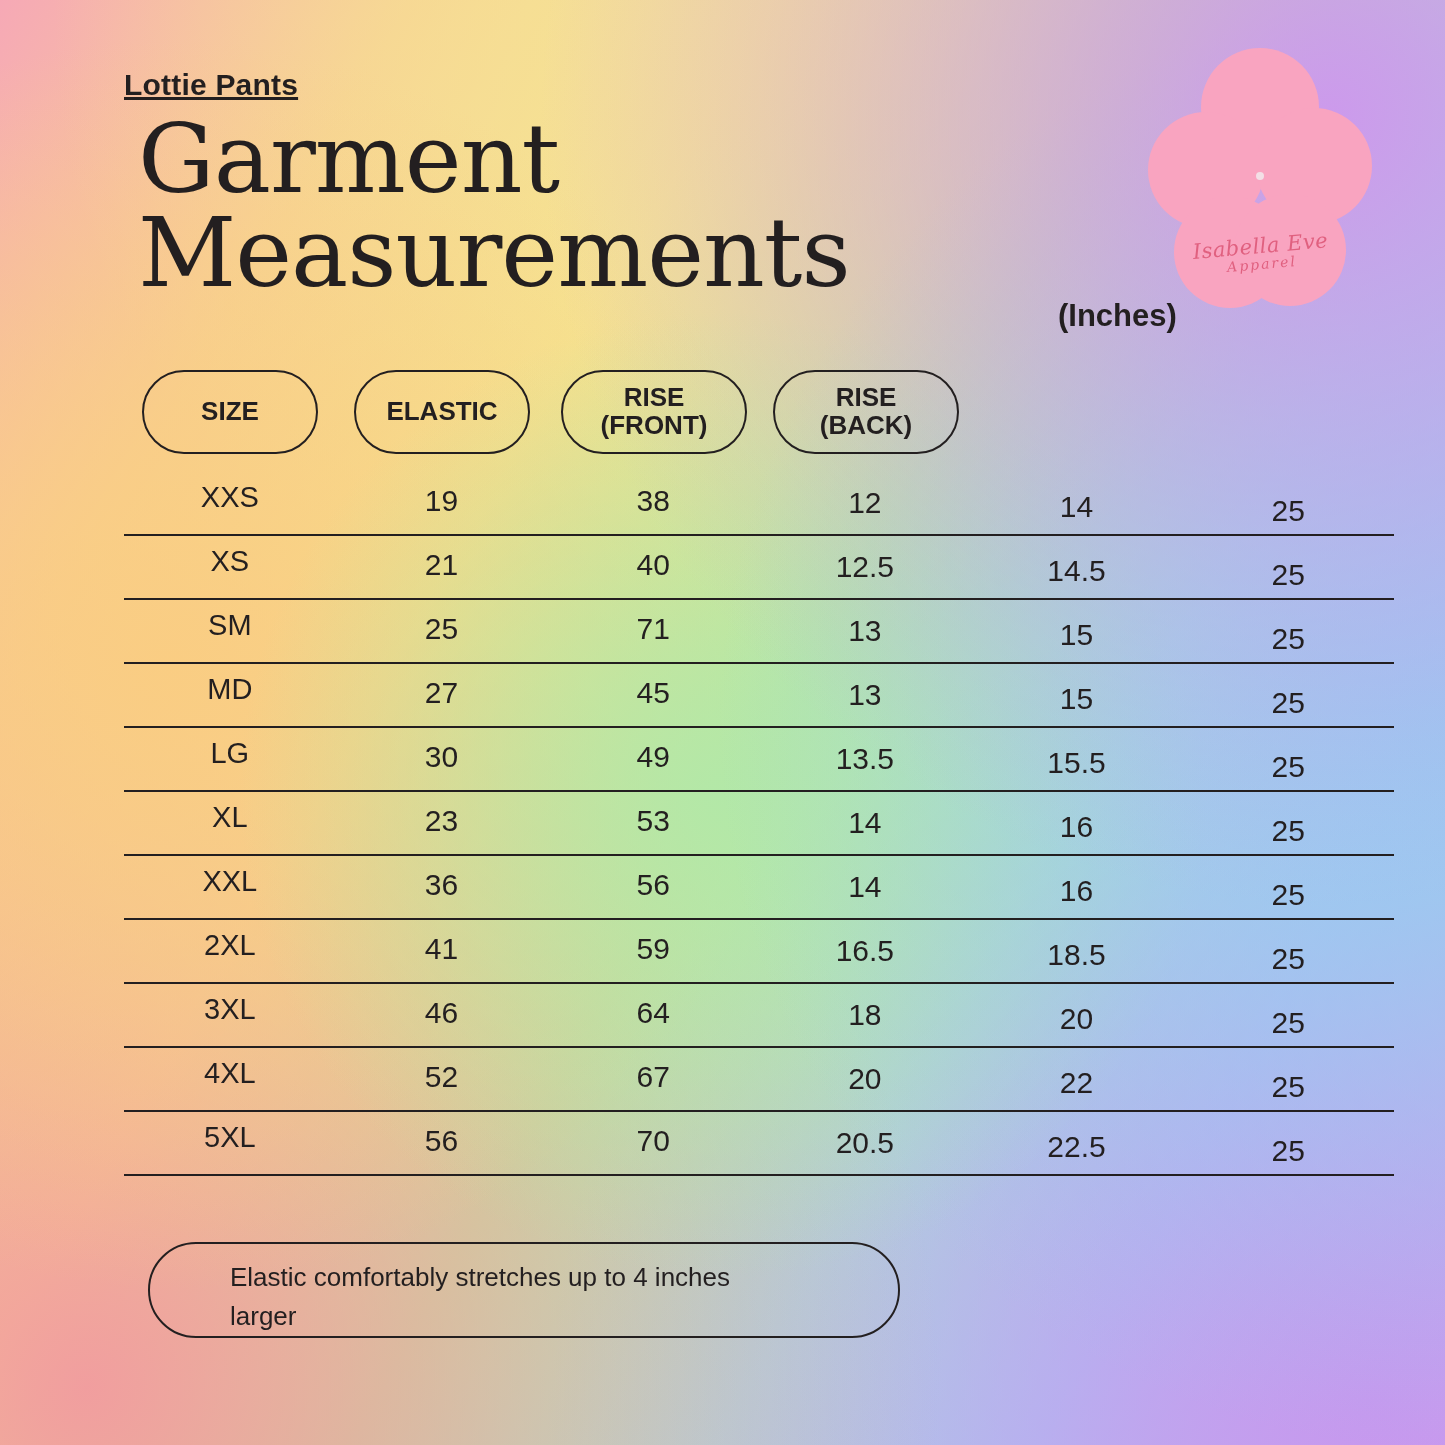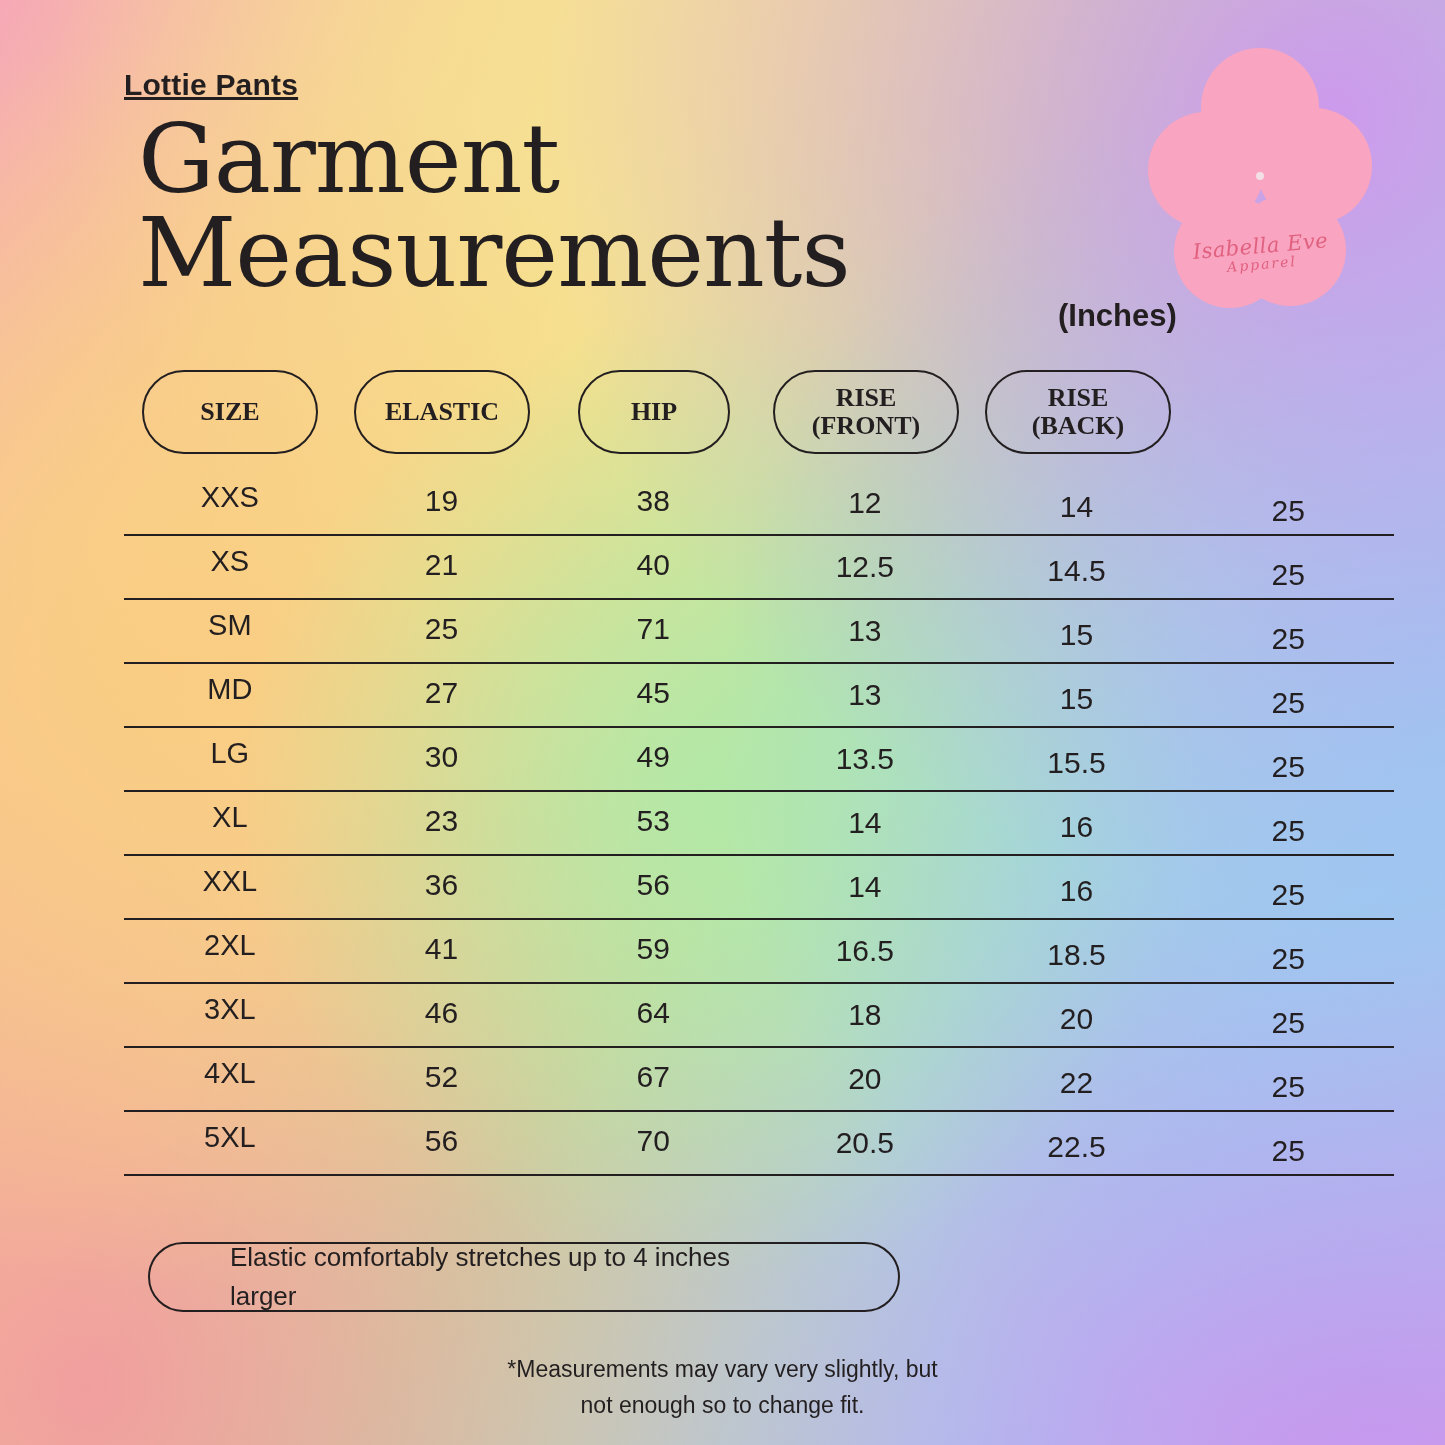--- a/index.html
+++ b/index.html
@@ -120,21 +120,20 @@
     text-align: center;
     font-size: 26px;
     font-weight: bold;
     color: #231f20;
     line-height: 1.06;
     box-sizing: border-box;
   }
   .pill-wrap {
     display: flex;
     justify-content: center;
-    font-family: Liberation Serif, serif;
   }
   .col-size   { width: 212px; }
   .col-data   { width: 212px; }
   .pill.w-size   { width: 176px; }
   .pill.w-elastic{ width: 176px; }
   .pill.w-hip    { width: 152px; }
   .pill.w-rise   { width: 186px; }
   .pill.w-inseam { width: 178px; }
 
   
@@ -169,26 +168,26 @@
   .c-rise_b  { transform: translateY(4px); }
   .c-inseam  { transform: translateY(8px); }
   .cell.size { transform: translateY(-6px); }
 
   
   .note-pill {
     position: absolute;
     left: 148px;
     top: 1242px;
     width: 752px;
-    height: 70px;
+    height: 96px;
     border: 2px solid #231f20;
     border-radius: 50px;
     box-sizing: border-box;
     display: flex;
-    align-items: center;
+    align-items: flex-end;
     padding-left: 80px;
   }
   .note-pill .note-text {
     font-size: 26px;
     color: #231f20;
     line-height: 1.5;
     width: 560px;
   }
 
   .footnote {
@@ -231,23 +230,20 @@
   </div>
 
   <div class="header-row">
     <div class="col-size pill-wrap">
       <div class="pill w-size">SIZE</div>
     </div>
     <div class="col-data pill-wrap">
       <div class="pill w-elastic">ELASTIC</div>
     </div>
     <div class="col-data pill-wrap">
-      <div class="pill w-hip">HIP</div>
-    </div>
-    <div class="col-data pill-wrap">
       <div class="pill w-rise">
         <div>
           <div>RISE</div>
           <div>(FRONT)</div>
         </div>
       </div>
     </div>
     <div class="col-data pill-wrap">
       <div class="pill w-rise">
         <div>
@@ -346,18 +342,14 @@
         <div class="cell c-rise_f">20.5</div>
         <div class="cell c-rise_b">22.5</div>
         <div class="cell c-inseam">25</div>
       </div>
     </div>
 
   <div class="note-pill">
     <div class="note-text">Elastic comfortably stretches up to 4 inches larger</div>
   </div>
 
-  <div class="footnote">
-    <span>*Measurements may vary very slightly, but</span>
-    <span class="fl2">not enough so to change fit.</span>
-  </div>
 
 </div>
 
 </body></html>

